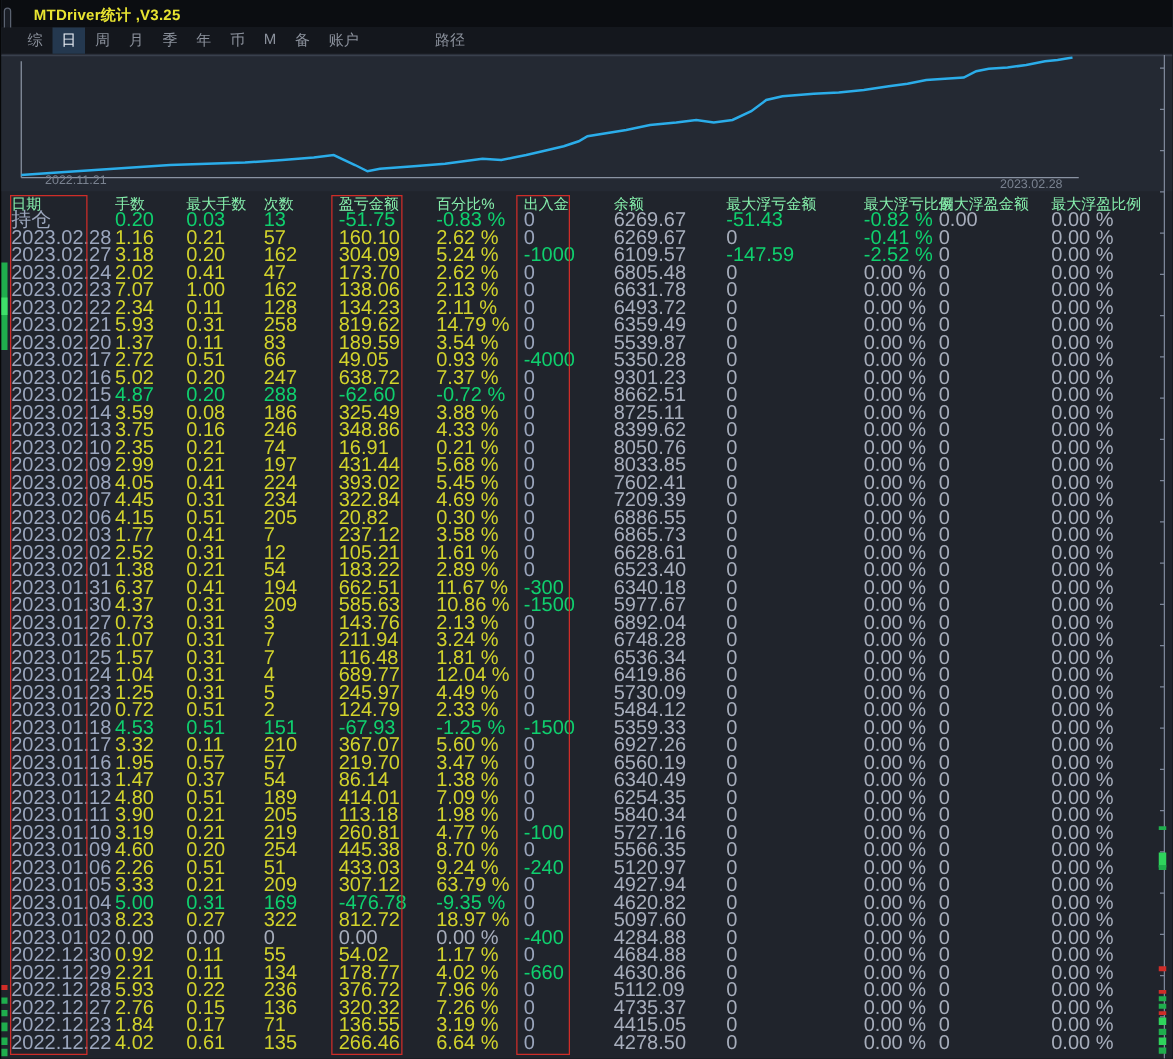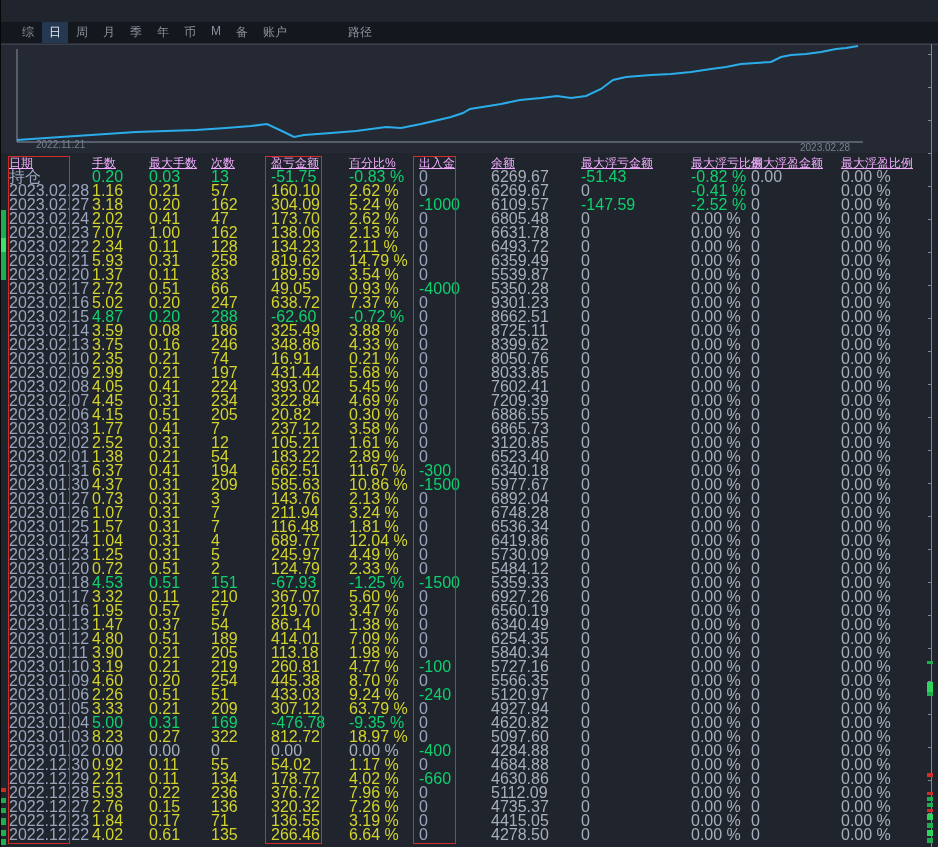--- a/index.html
+++ b/index.html
@@ -21,33 +21,37 @@
   .axis-label{position:absolute;font-size:10px;color:#79818f;}
   
   .table{position:absolute;left:0;top:156px;width:931px;}
   .trow{display:grid;grid-template-columns:83px 57px 62px 60px 78px 70px 72px 90px 110px 60px 90px 88px;
     height:14px;line-height:14px;padding-left:8px;font-size:16px;white-space:nowrap;}
   .trow.header{font-size:12px;color:#ccd3de;}
   .c-date{color:#9ba6bd;}
   .c-yellow{color:#d2d32c;}
   .c-green{color:#0fd06e;}
   .c-gray{color:#a7aebc;}
-  .hcell{color:#f0abfc;text-decoration:underline;}
+  .hcell{color:#86efac;}
   .redbox{position:absolute;border:1px solid #cf2d28;box-sizing:border-box;pointer-events:none;}
   
   .rightstrip{position:absolute;right:0;top:44px;width:7px;height:803px;border-left:1px solid #7d8699;box-sizing:border-box;}
   .tick{position:absolute;left:-4px;width:4px;height:1px;background:#7d8699;}
   .mark{position:absolute;}
   .leftstrip{position:absolute;left:0;top:0;width:5px;height:847px;}
 </style>
 </head>
 <body>
 
 <div class="window">
 
+  <div class="titlebar">
+    <div class="grip"></div>
+    <div class="title">MTDriver统计 ,V3.25</div>
+  </div>
   <div class="url">http://mtdriver.cn</div>
 
   <div class="menubar">
     <span style="display:flex;">
         <span class="menu-item">综</span>
         <span class="menu-item active">日</span>
         <span class="menu-item">周</span>
         <span class="menu-item">月</span>
         <span class="menu-item">季</span>
         <span class="menu-item">年</span>
@@ -352,21 +356,21 @@
           <div class="c-gray">0.00 %</div>
         </div>
         <div class="trow">
           <div class="c-date">2023.02.02</div>
           <div class="c-yellow">2.52</div>
           <div class="c-yellow">0.31</div>
           <div class="c-yellow">12</div>
           <div class="c-yellow">105.21</div>
           <div class="c-yellow">1.61 %</div>
           <div class="c-date">0</div>
-          <div class="c-gray">3120.85</div>
+          <div class="c-gray">6628.61</div>
           <div class="c-gray">0</div>
           <div class="c-gray">0.00 %</div>
           <div class="c-gray">0</div>
           <div class="c-gray">0.00 %</div>
         </div>
         <div class="trow">
           <div class="c-date">2023.02.01</div>
           <div class="c-yellow">1.38</div>
           <div class="c-yellow">0.21</div>
           <div class="c-yellow">54</div>

